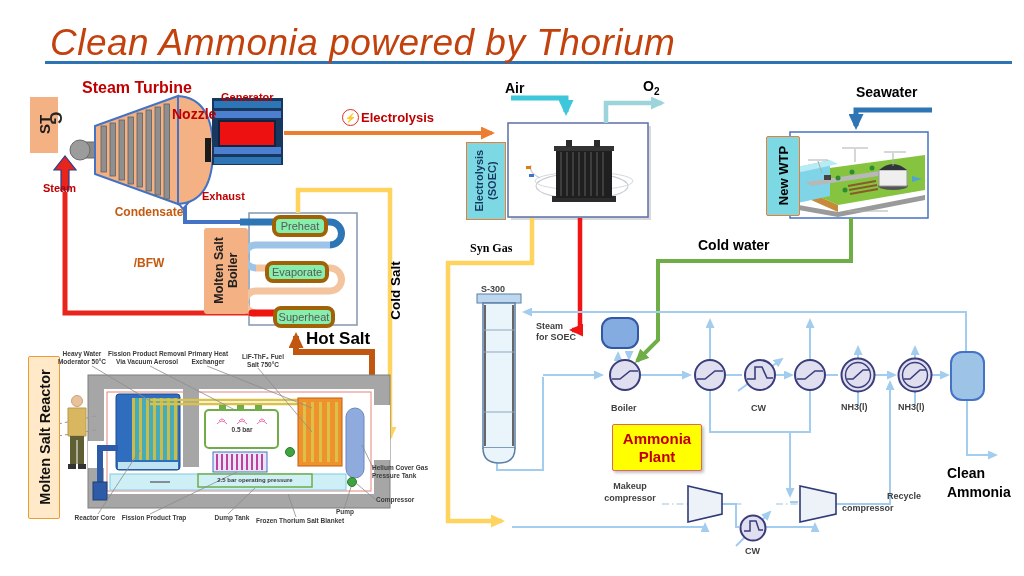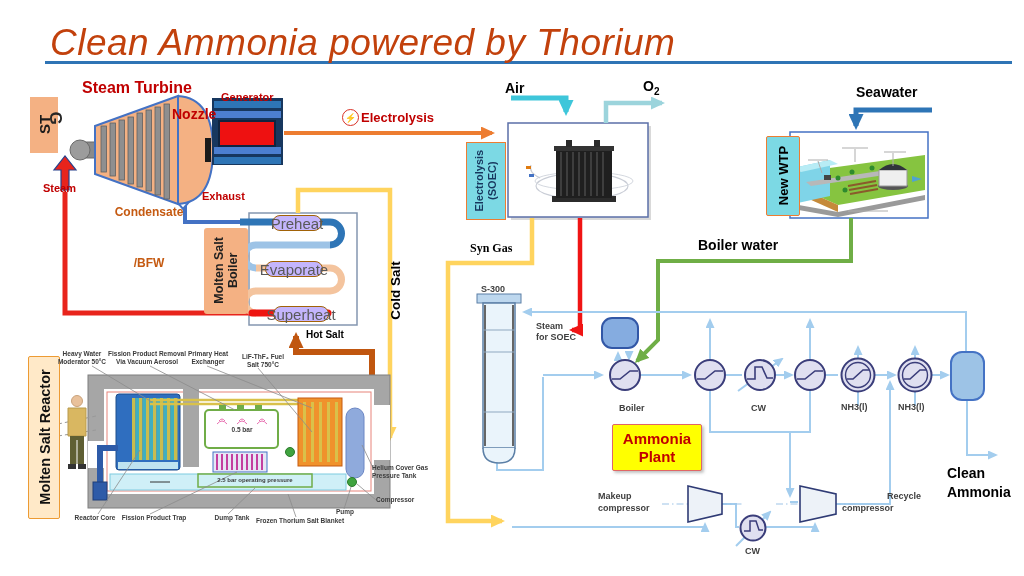--- a/index.html
+++ b/index.html
@@ -8,22 +8,22 @@
   svg{position:absolute;left:0;top:0;}
   .lbl{position:absolute;white-space:nowrap;z-index:5;}
   .wrap{white-space:normal;}
   .title{font-size:37px;font-style:italic;font-weight:400;color:#c2410c;letter-spacing:.5px;margin-top:10px;}
   .rule{position:absolute;background:#2E74B5;z-index:4;}
   .red{color:#C00000;font-weight:700;}
   .blk{color:#000;font-weight:700;}
   .orangetx{color:#C55A11;font-weight:700;}
   .tiny{font-size:6.5px;font-weight:700;color:#3B3B3B;line-height:1.2;white-space:normal;text-align:center;}
   .fs9{font-size:9px;font-weight:700;color:#404040;}
-  .pill{position:absolute;background:#c4b5fd;border:1px solid #a16207;border-radius:8px;
-        font-size:15px;color:#595959;display:flex;align-items:center;justify-content:center;z-index:6;}
+  .pill{position:absolute;background:#86efac;border:4px solid #a16207;border-radius:8px;
+        font-size:11px;color:#595959;display:flex;align-items:center;justify-content:center;z-index:6;}
   .box{position:absolute;z-index:5;}
   .rotwrap{position:absolute;left:50%;top:50%;text-align:center;}
   .bolt{display:inline-flex;align-items:center;justify-content:center;width:15px;height:15px;
         border:1.6px solid #D93025;border-radius:50%;color:#ED7D31;font-size:9px;font-weight:700;margin-right:2px;}
 </style>
 </head>
 <body>
 
 <div class="canvas">
 
@@ -422,66 +422,66 @@
 
   <div class="box" style="left:204px;top:228px;width:44px;height:86px;background:#F4B183;border-radius:3px;">
     <div class="rotwrap wrap" style="width:86px;margin-left:-43px;margin-top:-15px;transform:rotate(-90deg);font-size:12.5px;font-weight:600;color:#1F1F1F;line-height:1.15;">Molten Salt Boiler</div>
   </div>
   <div class="pill" style="left:272px;top:215px;width:48px;height:14px;">Preheat</div>
   <div class="pill" style="left:265px;top:261px;width:56px;height:14px;">Evaporate</div>
   <div class="pill" style="left:273px;top:306px;width:54px;height:14px;">Superheat</div>
   <div class="box" style="left:384px;top:256px;width:22px;height:70px;">
     <div class="rotwrap" style="width:70px;margin-left:-35px;margin-top:-8px;transform:rotate(-90deg);font-size:13.5px;font-weight:700;color:#000;">Cold Salt</div>
   </div>
-  <div class="lbl blk" style="left:306px;top:329px;font-size:10px;">Hot Salt</div>
+  <div class="lbl blk" style="left:306px;top:329px;font-size:17px;">Hot Salt</div>
 
   <div class="box" style="left:466px;top:142px;width:38px;height:76px;background:#7CD9E4;border:1.5px solid #ED7D31;">
     <div class="rotwrap wrap" style="width:74px;margin-left:-37px;margin-top:-13px;transform:rotate(-90deg);font-size:11px;font-weight:700;color:#17375E;line-height:1.15;">Electrolysis (SOEC)</div>
   </div>
   <div class="lbl blk" style="left:505px;top:80px;font-size:14px;">Air</div>
   <div class="lbl blk" style="left:643px;top:78px;font-size:14px;"><span>O</span><sub style="font-size:10px;">2</sub></div>
   <div class="lbl blk" style="left:470px;top:241px;font-size:12px;font-family:Liberation Serif, serif;">Syn Gas</div>
   <div class="lbl fs9" style="left:536px;top:321px;line-height:1.25;">
     <span style="display:block;">Steam</span>
     <span style="display:block;">for SOEC</span>
   </div>
 
   <div class="lbl blk" style="left:856px;top:84px;font-size:14px;">Seawater</div>
   <div class="box" style="left:766px;top:136px;width:32px;height:78px;background:#7CD9E4;border:1.5px solid #ED7D31;border-radius:2px;">
     <div class="rotwrap" style="width:78px;margin-left:-39px;margin-top:-8px;transform:rotate(-90deg);font-size:13px;font-weight:700;color:#000;">New WTP</div>
   </div>
-  <div class="lbl blk" style="left:698px;top:237px;font-size:14px;">Boiler water</div>
+  <div class="lbl blk" style="left:698px;top:237px;font-size:14px;">Cold water</div>
 
   <div class="box" style="left:28px;top:356px;width:30px;height:161px;background:#FFE9C8;border:1.5px solid #ED9B33;border-radius:2px;">
     <div class="rotwrap" style="width:161px;margin-left:-80px;margin-top:-9px;transform:rotate(-90deg);font-size:14.5px;font-weight:600;color:#111;">Molten Salt Reactor</div>
   </div>
   <div class="lbl tiny" style="left:56px;top:350px;width:52px;">Heavy Water Moderator 50°C</div>
   <div class="lbl tiny" style="left:107px;top:350px;width:80px;">Fission Product Removal Via Vacuum Aerosol</div>
   <div class="lbl tiny" style="left:186px;top:350px;width:44px;">Primary Heat Exchanger</div>
   <div class="lbl tiny" style="left:236px;top:353px;width:54px;">LiF-ThF₄ Fuel Salt 750°C</div>
   <div class="lbl tiny" style="left:220px;top:426px;width:44px;font-size:6.5px;">0.5 bar</div>
   <div class="lbl tiny" style="left:200px;top:477px;width:110px;font-size:6px;">2.5 bar operating pressure</div>
   <div class="lbl tiny" style="left:70px;top:514px;width:50px;">Reactor Core</div>
   <div class="lbl tiny" style="left:118px;top:514px;width:72px;">Fission Product Trap</div>
   <div class="lbl tiny" style="left:212px;top:514px;width:40px;">Dump Tank</div>
   <div class="lbl tiny" style="left:252px;top:517px;width:96px;">Frozen Thorium Salt Blanket</div>
   <div class="lbl tiny" style="left:332px;top:508px;width:26px;">Pump</div>
   <div class="lbl tiny" style="left:372px;top:464px;width:62px;text-align:left;">Helium Cover Gas Pressure Tank</div>
   <div class="lbl tiny" style="left:376px;top:496px;width:48px;text-align:left;">Compressor</div>
 
   <div class="lbl fs9" style="left:481px;top:284px;">S-300</div>
-  <div class="lbl fs9" style="left:611px;top:403px;margin-left:8px;">Boiler</div>
+  <div class="lbl fs9" style="left:611px;top:403px;">Boiler</div>
   <div class="lbl fs9" style="left:751px;top:403px;">CW</div>
   <div class="lbl fs9" style="left:841px;top:402px;">NH3(l)</div>
   <div class="lbl fs9" style="left:898px;top:402px;">NH3(l)</div>
   <div class="box" style="left:612px;top:424px;width:88px;height:45px;background:#FFFF00;border:1.5px solid #E06666;border-radius:2px;box-shadow:2px 2px 3px rgba(120,120,120,.45);display:flex;flex-direction:column;align-items:center;justify-content:center;">
     <span style="font-size:15px;font-weight:700;color:#C00000;line-height:1.15;">Ammonia</span>
     <span style="font-size:15px;font-weight:700;color:#C00000;line-height:1.15;">Plant</span>
   </div>
-  <div class="lbl fs9" style="left:598px;top:491px;width:64px;text-align:left;line-height:1.3;">
+  <div class="lbl fs9" style="left:598px;top:481px;width:64px;text-align:center;line-height:1.3;">
     <span style="display:block;">Makeup</span>
     <span style="display:block;">compressor</span>
   </div>
   <div class="lbl fs9" style="left:842px;top:491px;width:64px;text-align:left;line-height:1.3;">
     <span style="display:block;padding-left:45px;">Recycle</span>
     <span style="display:block;">compressor</span>
   </div>
   <div class="lbl fs9" style="left:745px;top:546px;">CW</div>
   <div class="lbl" style="left:947px;top:464px;font-size:14px;font-weight:700;color:#000;line-height:1.35;">
     <span style="display:block;">Clean</span>

